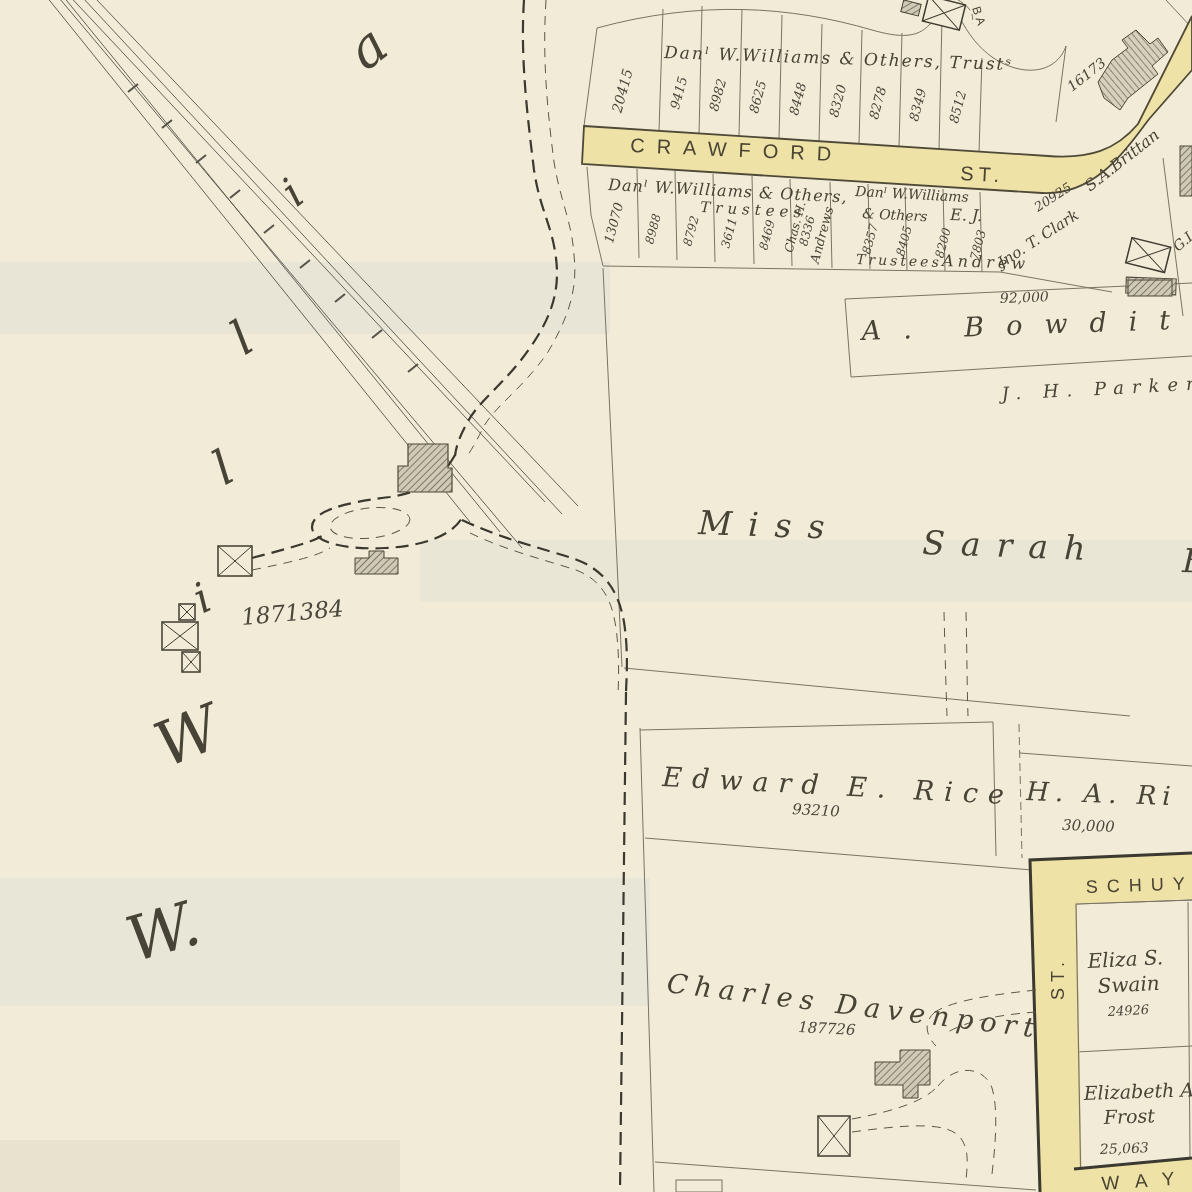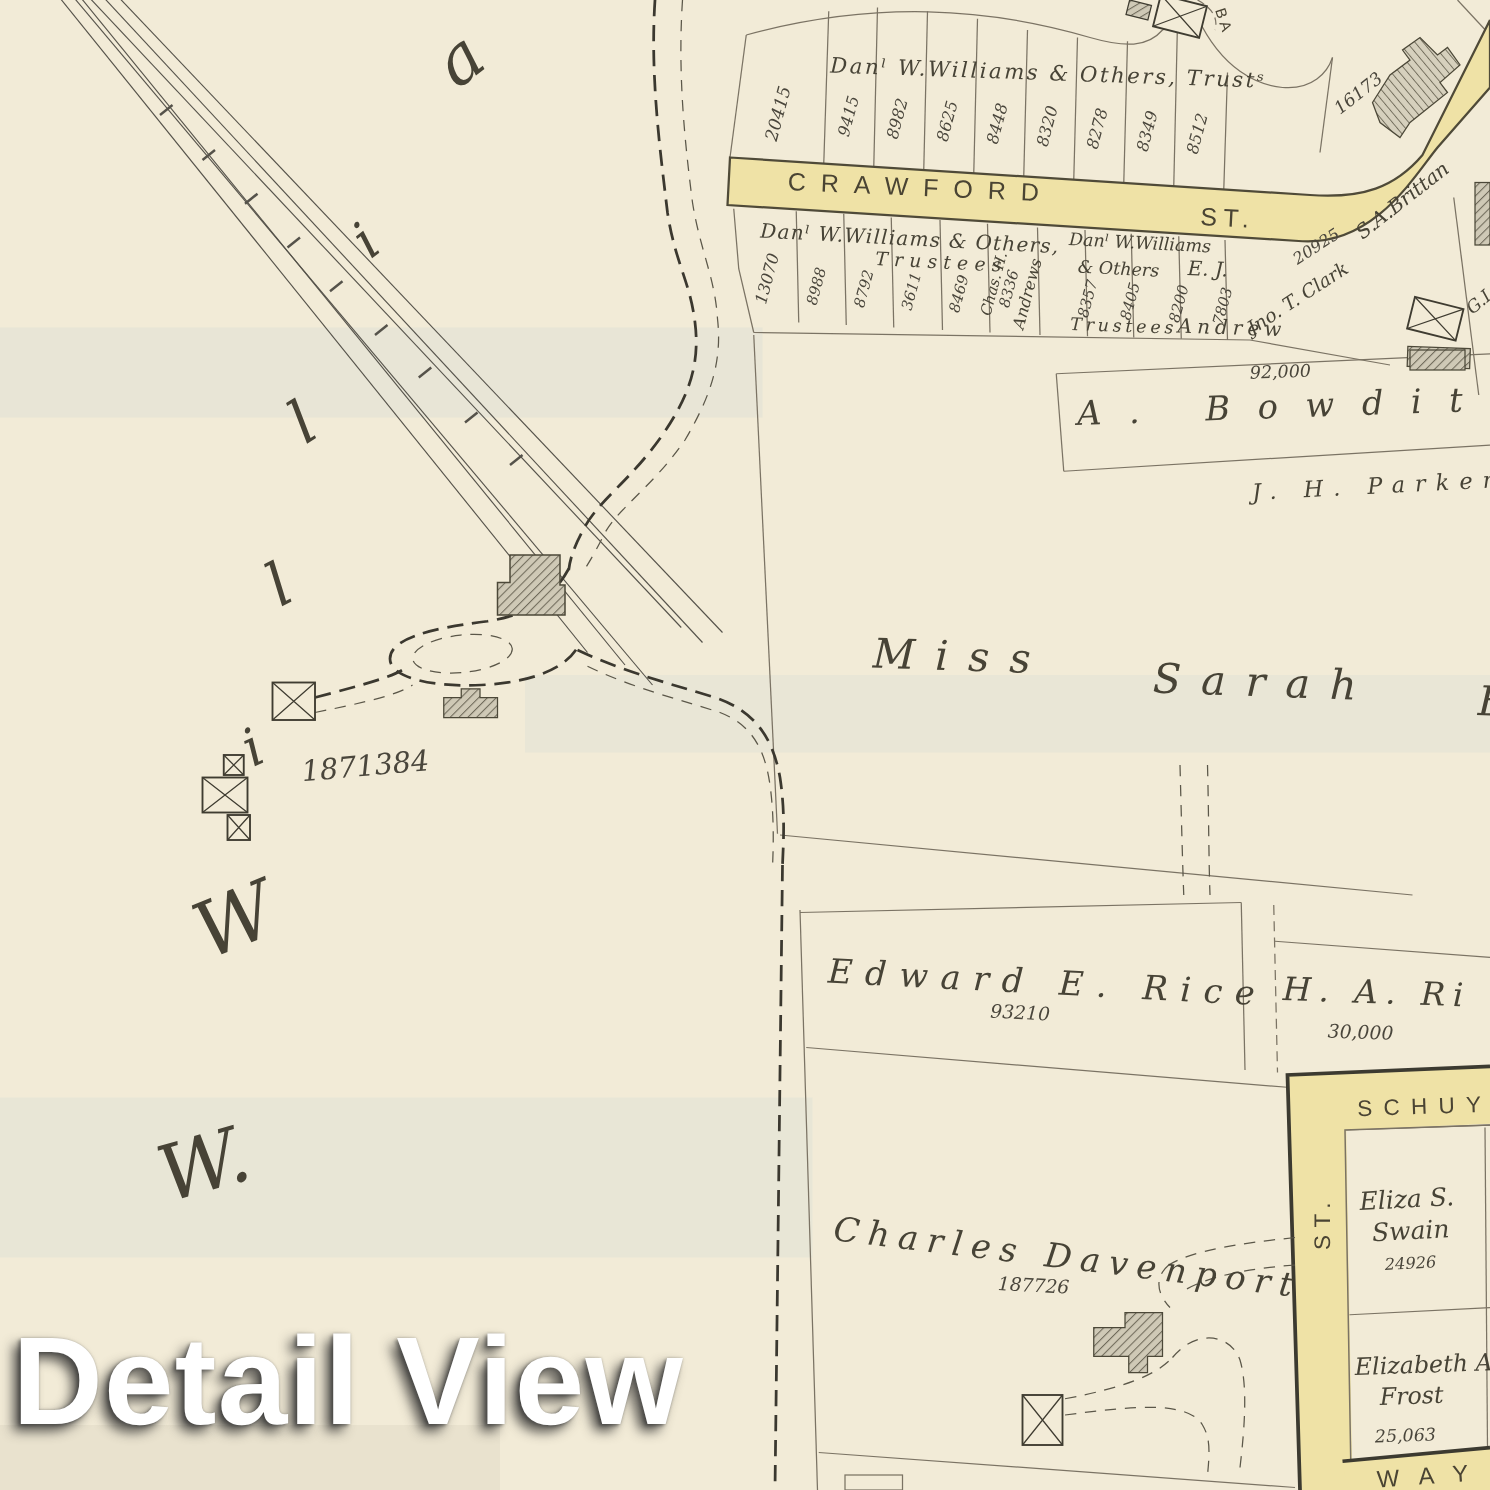--- a/index.html
+++ b/index.html
@@ -284,14 +284,13 @@
   <text class="name-it" font-size="19" transform="translate(1084,1100) rotate(-2)">Elizabeth A.</text>
   <text class="name-it" font-size="19" transform="translate(1104,1124) rotate(-2)">Frost</text>
   <text class="num-it" font-size="14" transform="translate(1100,1154) rotate(-2)">25,063</text>
 
   <text class="name-it" font-size="27" letter-spacing="7" transform="translate(666,992) rotate(7)">Charles Davenport</text>
   <text class="num-it" font-size="15" transform="translate(798,1032) rotate(3)">187726</text>
 
   <text class="street-lbl" font-size="19" letter-spacing="16" transform="translate(1102,1190) rotate(-4)">WAY</text>
 </svg>
 
-<div id="watermark">Detail View</div>
 </div>
 
 </body></html>

